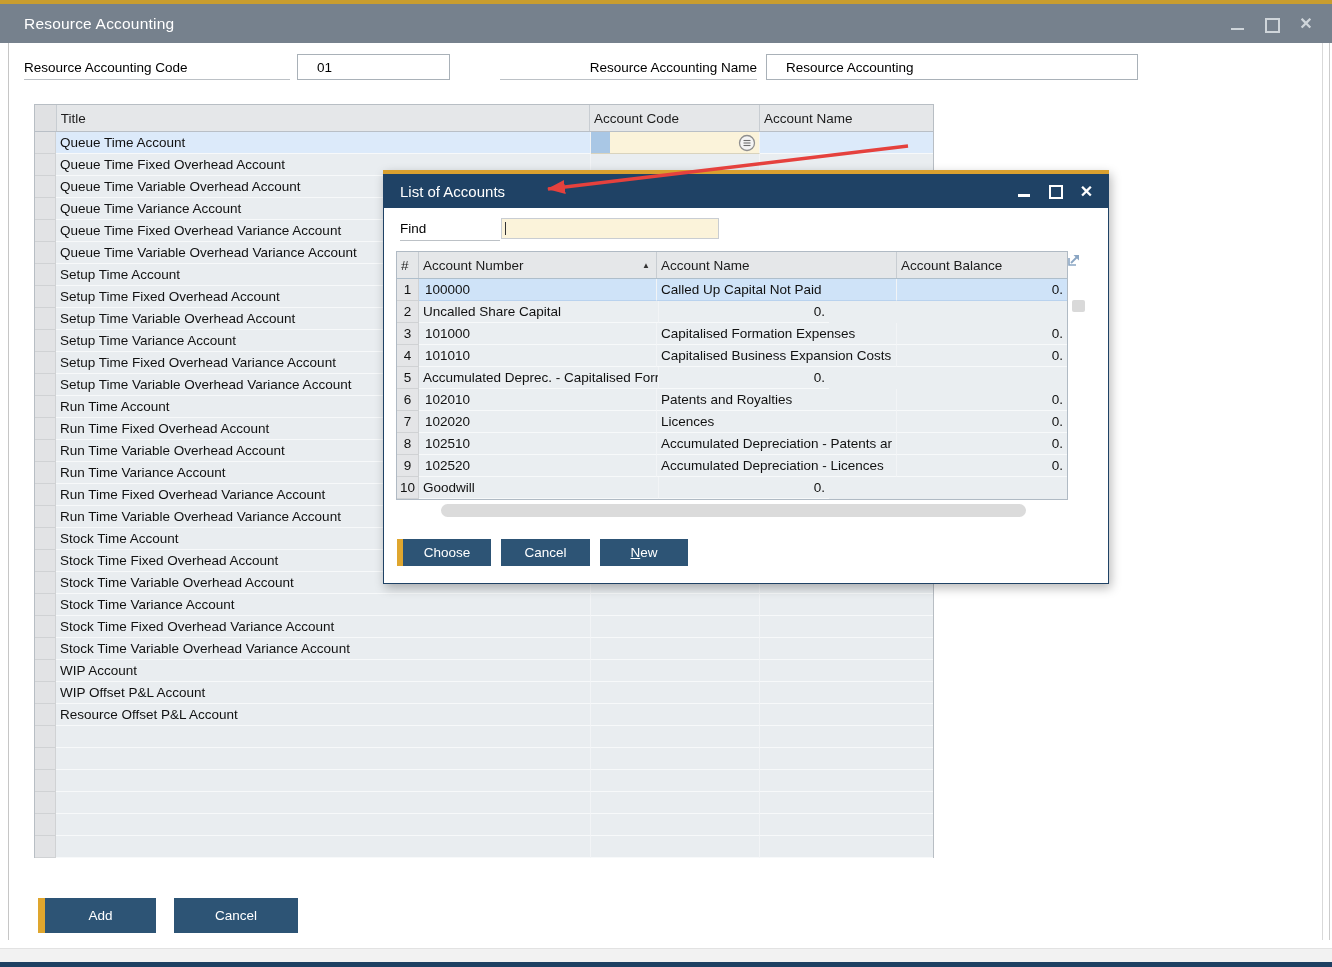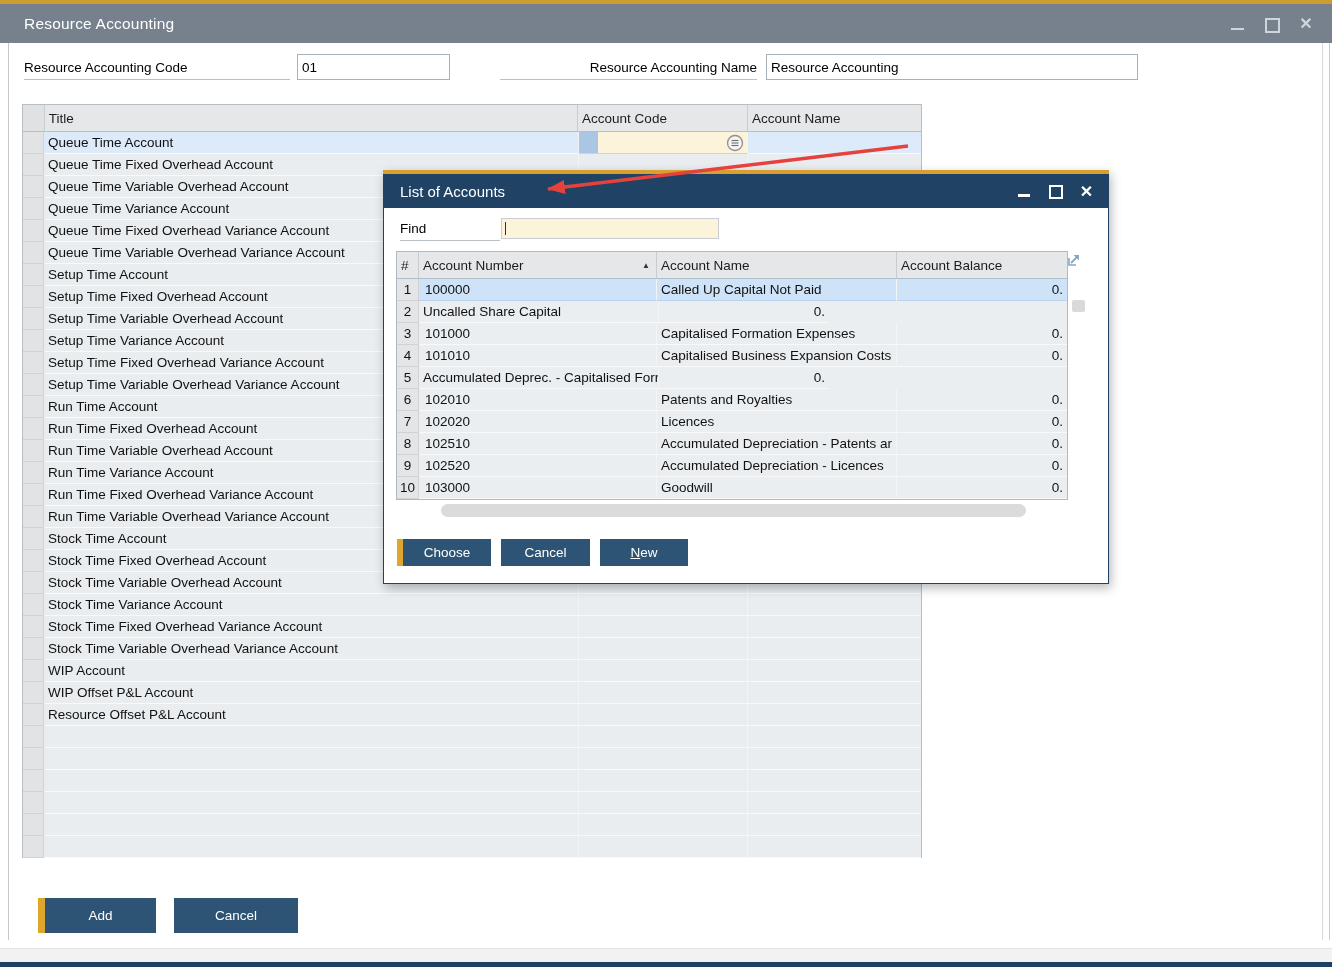--- a/index.html
+++ b/index.html
@@ -20,26 +20,26 @@
   .right-edge{left:1322px;top:43px;width:1px;height:897px;background:#d9d9d9;}
   .right-edge2{left:1329px;top:43px;width:1px;height:897px;background:#cccccc;}
   .bottom-strip{left:0;top:948px;width:1332px;height:14px;background:#f2f2f2;border-top:1px solid #e2e2e2;}
   .bottom-bar{left:0;top:962px;width:1332px;height:5px;background:#1e4062;}
 
   
   .fld-label{font-size:13.5px;color:#000;border-bottom:1px solid #bcc1c6;padding-bottom:4px;}
   .lbl-code{left:24px;top:60px;width:266px;}
   .lbl-name{left:500px;top:60px;width:257px;text-align:right;}
   .txt-input{border:1px solid #a9b1b8;background:#fff;font-family:"Liberation Sans",sans-serif;
-             font-size:13.5px;padding:0 4px;box-sizing:border-box;height:26px;}
+             font-size:13.5px;padding:0 19px;box-sizing:border-box;height:26px;}
   .inp-code{left:297px;top:54px;width:153px;}
   .inp-name{left:766px;top:54px;width:372px;}
 
   
-  .main-table{left:22px;top:104px;width:900px;height:754px;border:1px solid #b8bec4;box-sizing:border-box;background:#e9edf0;text-align:right;}
+  .main-table{left:34px;top:104px;width:900px;height:754px;border:1px solid #b8bec4;box-sizing:border-box;background:#e9edf0;text-align:right;}
   .mt-header{display:flex;height:26px;background:#e5e7e9;border-bottom:1px solid #b9bfc6;}
   .mt-header>div{box-sizing:border-box;font-size:13.5px;color:#1c1c1c;display:flex;align-items:center;
                  padding-left:4px;border-right:1px solid #c8cdd2;}
   .mt-h-rowhdr{width:26px;background:#e0e1e3;}
   .mt-h-title{width:668px;}
   .mt-h-code{width:212px;}
   .mt-h-name{width:216px;border-right:none!important;}
   .mt-row{display:flex;height:22px;}
   .mt-row>div{box-sizing:border-box;font-size:13.5px;display:flex;align-items:center;
               border-bottom:1px solid #f7f9fa;overflow:hidden;white-space:nowrap;}
@@ -419,21 +419,20 @@
           <div class="l-balance">0.</div>
         </div>
         <div class="lr">
           <div class="l-num">9</div>
           <div class="l-number">102520</div>
           <div class="l-name">Accumulated Depreciation - Licences</div>
           <div class="l-balance">0.</div>
         </div>
         <div class="lr">
           <div class="l-num">10</div>
-          <div class="l-number">103000</div>
           <div class="l-name">Goodwill</div>
           <div class="l-balance">0.</div>
         </div>
       </div>
   </div>
 
   <svg class="expand-icon" width="15" height="15" viewBox="0 0 15 15">
     <path d="M2 6 L2 13 L9 13" fill="none" stroke="#8ba6c3" stroke-width="1.6"></path>
     <line x1="4" y1="11" x2="11" y2="4" stroke="#8ba6c3" stroke-width="1.8"></line>
     <path d="M6.5 3 L12 3 L12 8.5 L6.5 3 Z" fill="#8ba6c3"></path>

